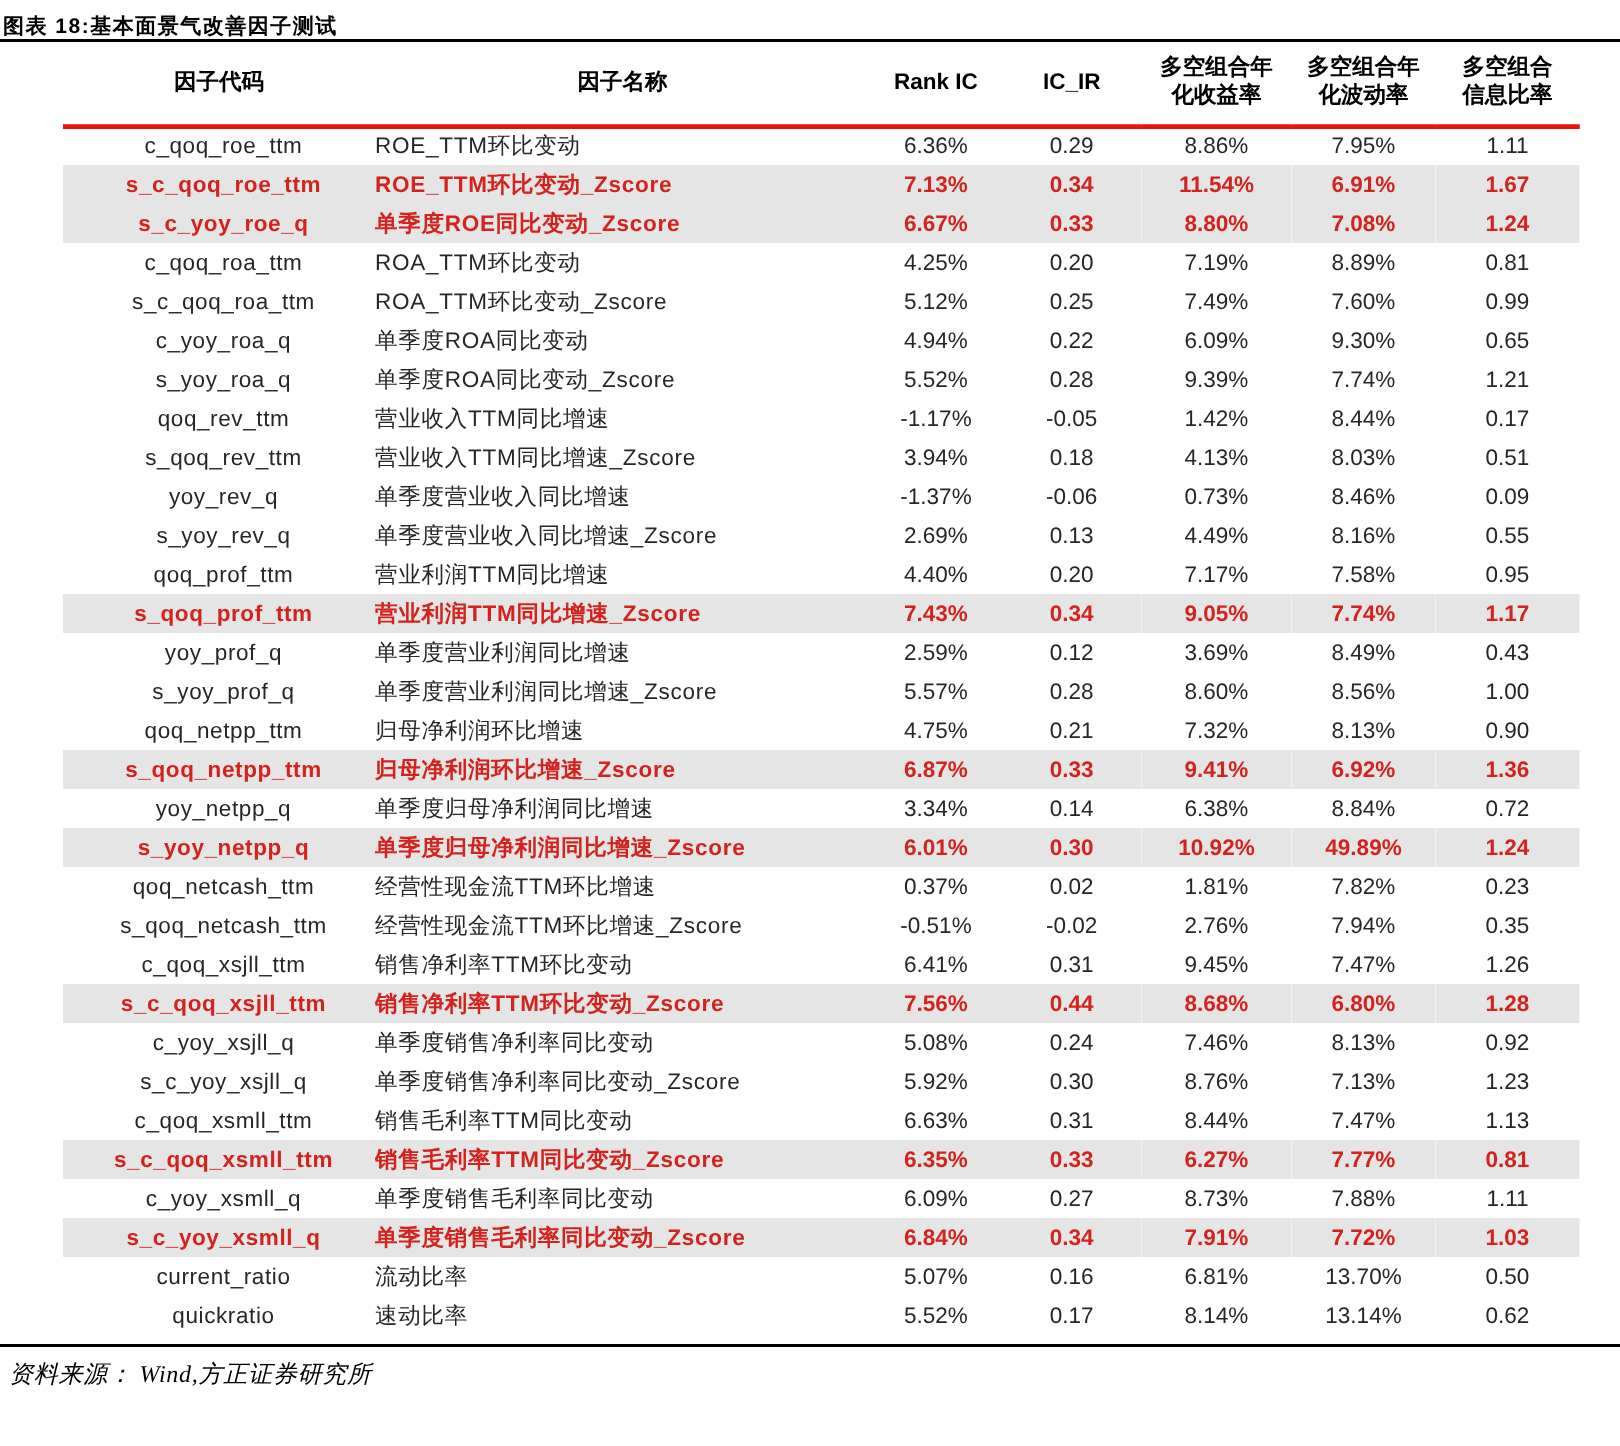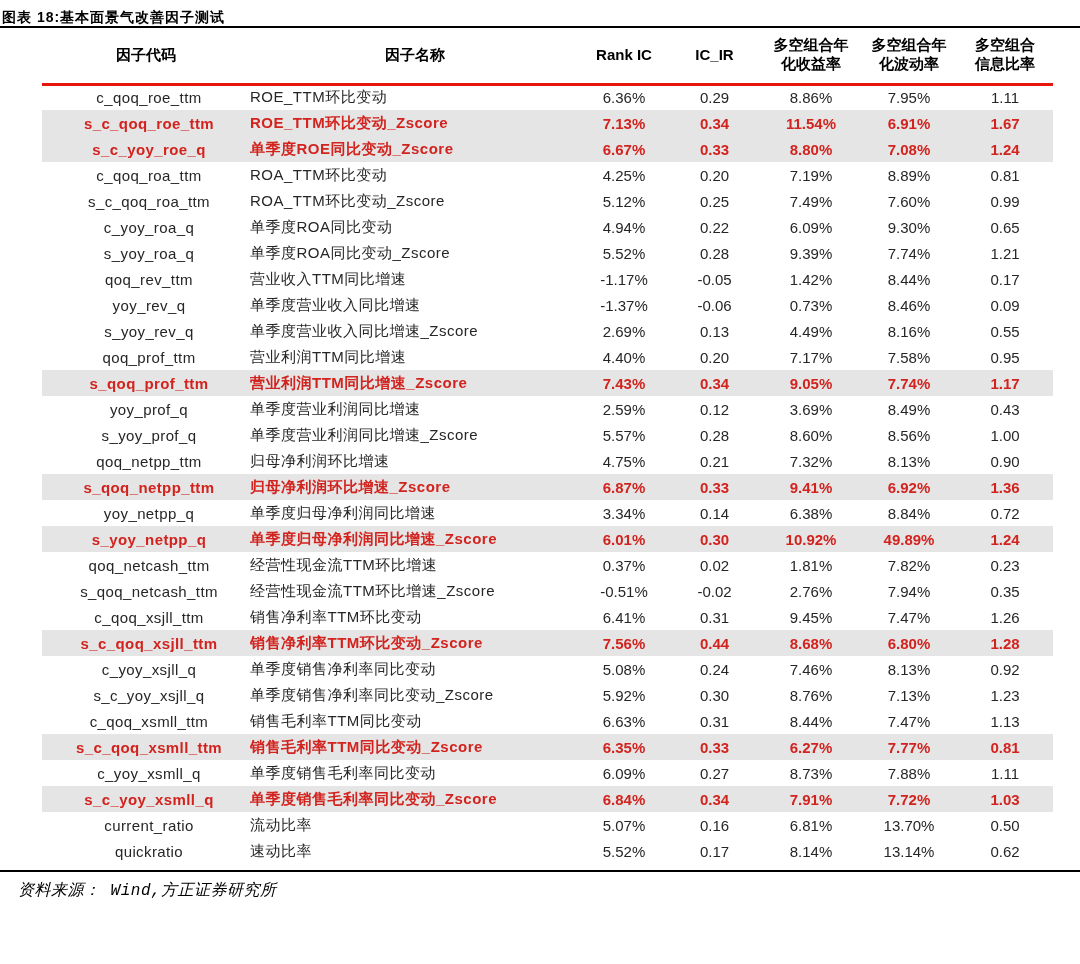--- a/index.html
+++ b/index.html
@@ -63,22 +63,22 @@
   }
   td.cell-code { padding-left: 6px; letter-spacing: 0.4px; text-align: center; }
   td.cell-name { text-align: left; letter-spacing: 0.5px; }
   td.cell-num  { text-align: center; }
 
   tr.hl { background: #e5e5e5; }
   tr.hl td { color: #d2231e; font-weight: bold; }
 
   .bottom-rule { width: 1080px; height: 2px; background: #000; margin-top: 6px; }
   .source-note {
-    margin: 8px 0 0 18px;
-    font-family: Liberation Mono, monospace;
+    margin: 8px 0 0 6px;
+    font-family: Liberation Serif, serif;
     font-style: italic;
     font-size: 16px;
     color: #000;
     letter-spacing: 0.5px;
   }
 </style>
 </head>
 <body>
 
 <div class="page">
@@ -191,20 +191,29 @@
         <tr>
       <td class="cell-code">qoq_rev_ttm</td>
       <td class="cell-name">营业收入TTM同比增速</td>
       <td class="cell-num">-1.17%</td>
       <td class="cell-num">-0.05</td>
       <td class="cell-num">1.42%</td>
       <td class="cell-num">8.44%</td>
       <td class="cell-num">0.17</td>
     </tr>
         <tr>
+      <td class="cell-code">s_qoq_rev_ttm</td>
+      <td class="cell-name">营业收入TTM同比增速_Zscore</td>
+      <td class="cell-num">3.94%</td>
+      <td class="cell-num">0.18</td>
+      <td class="cell-num">4.13%</td>
+      <td class="cell-num">8.03%</td>
+      <td class="cell-num">0.51</td>
+    </tr>
+        <tr>
       <td class="cell-code">yoy_rev_q</td>
       <td class="cell-name">单季度营业收入同比增速</td>
       <td class="cell-num">-1.37%</td>
       <td class="cell-num">-0.06</td>
       <td class="cell-num">0.73%</td>
       <td class="cell-num">8.46%</td>
       <td class="cell-num">0.09</td>
     </tr>
         <tr>
       <td class="cell-code">s_yoy_rev_q</td>

